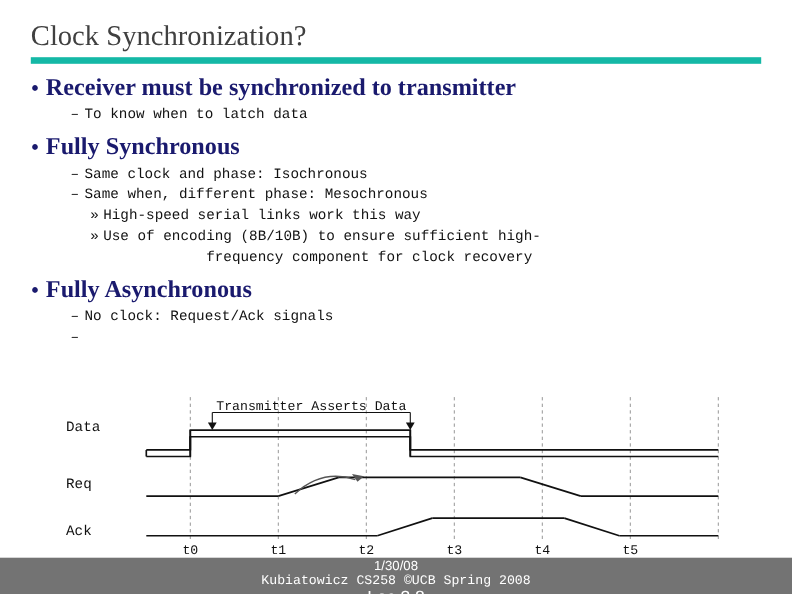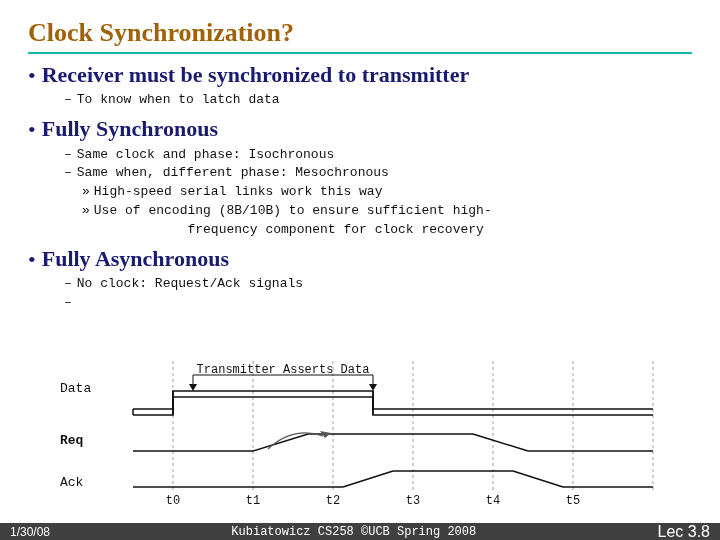--- a/index.html
+++ b/index.html
@@ -14,23 +14,23 @@
 
     .slide {
       width: 720px;
       height: 540px;
       padding: 18px 28px 12px 28px;
       position: relative;
     }
 
     .title {
       font-size: 26px;
-      font-weight: bold;
-      color: #a16207;
-      border-bottom: 2px solid #14b8a6;
+      font-weight: normal;
+      color: #404040;
+      border-bottom: 6px solid #14b8a6;
       padding-bottom: 4px;
       margin-bottom: 8px;
     }
 
     .bullet-main {
       display: flex;
       align-items: flex-start;
       margin-top: 6px;
       margin-bottom: 2px;
     }
@@ -99,21 +99,20 @@
       font-family: 'Courier New', Courier, monospace;
       color: #111;
     }
     .label-req {
       position: absolute;
       top: 72px;
       left: 0;
       font-size: 13px;
       font-family: 'Courier New', Courier, monospace;
       color: #111;
-      font-weight: bold;
     }
     .label-ack {
       position: absolute;
       top: 114px;
       left: 0;
       font-size: 13px;
       font-family: 'Courier New', Courier, monospace;
       color: #111;
     }
 
@@ -128,26 +127,27 @@
     svg.waveform {
       width: 100%;
       height: 145px;
     }
 
     .bottom-bar {
       position: absolute;
       bottom: 0;
       left: 0;
       right: 0;
-      height: 17px;
-      background: #404040;
+      height: 33px;
+      background: #737373;
       display: flex;
       align-items: center;
       justify-content: space-between;
       padding: 0 10px;
+      flex-direction: column;
     }
     .bottom-date {
       color: #ffffff;
       font-size: 12px;
       font-family: Arial, sans-serif;
     }
     .bottom-credit {
       color: #ffffff;
       font-size: 12px;
       font-family: Liberation Mono, monospace;

